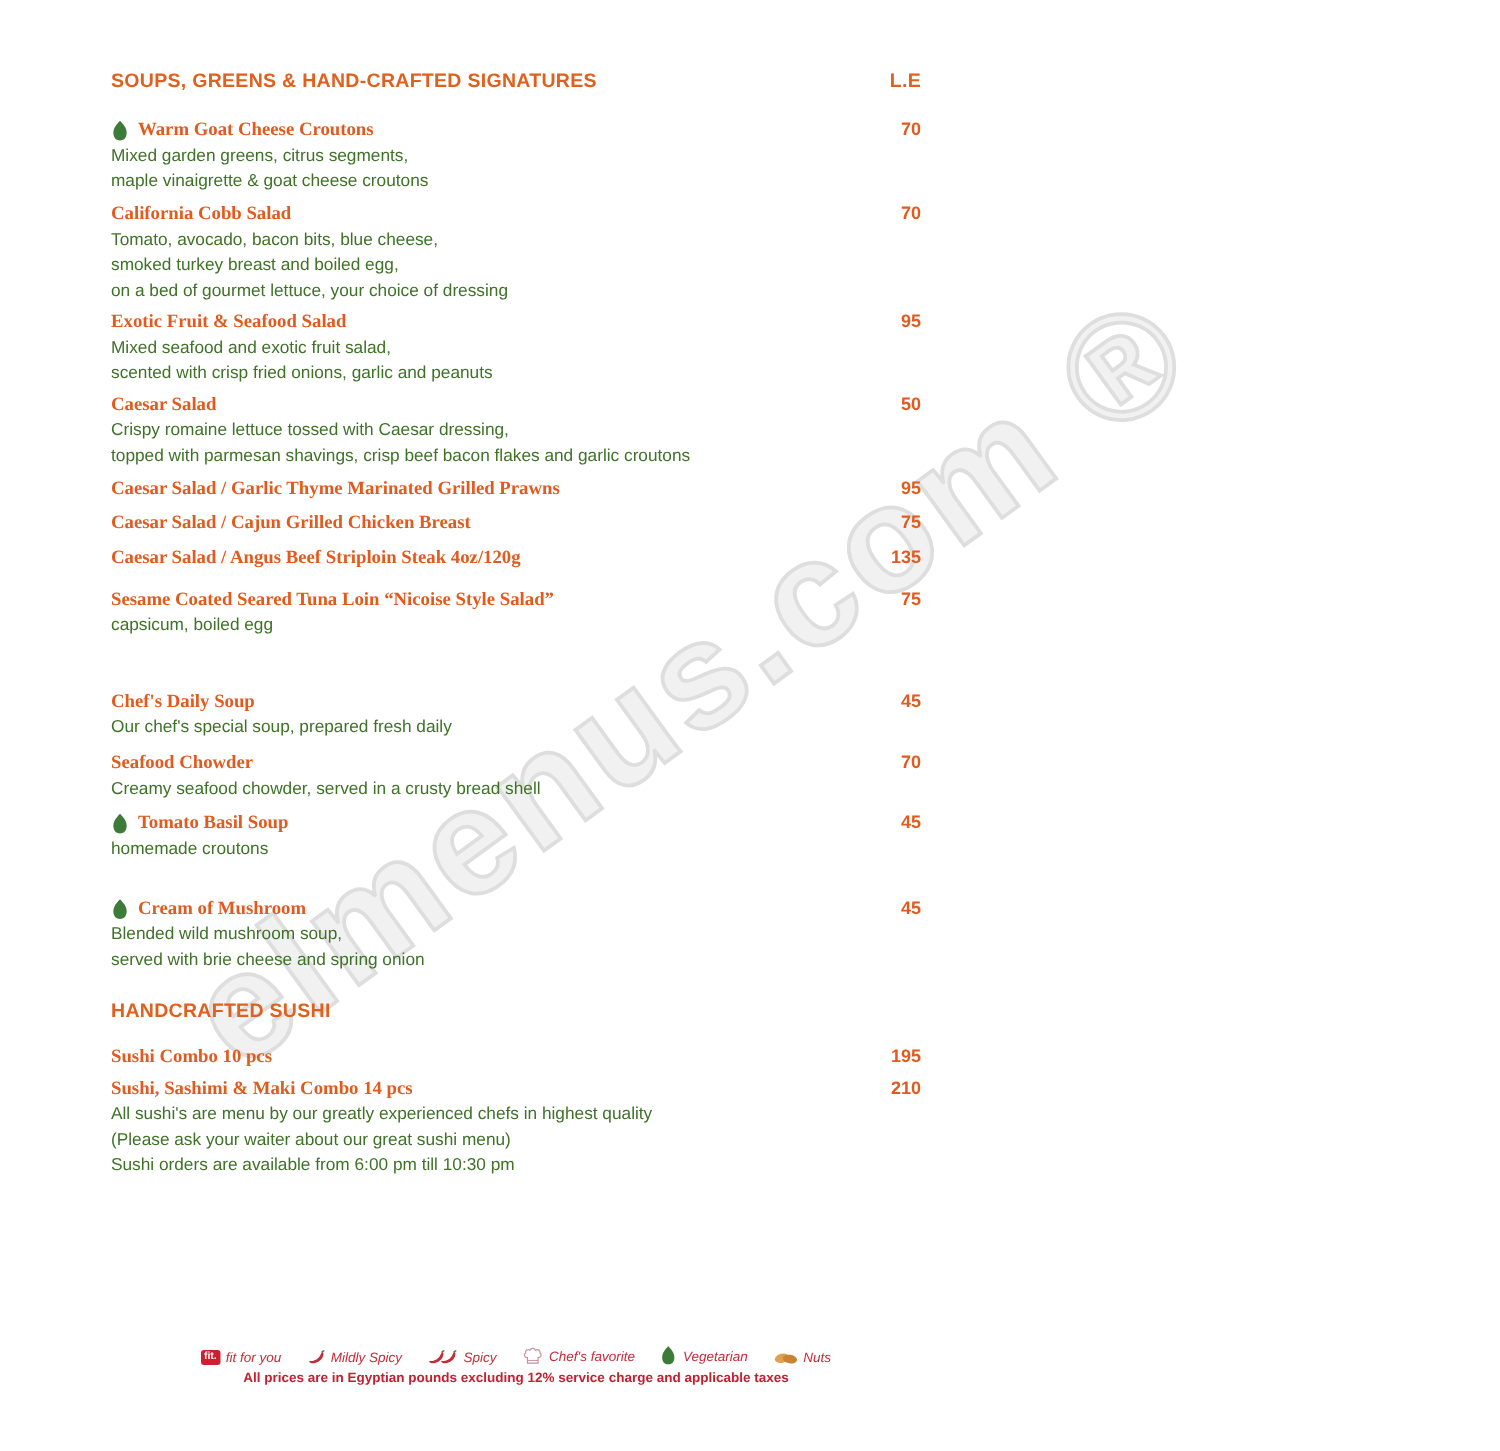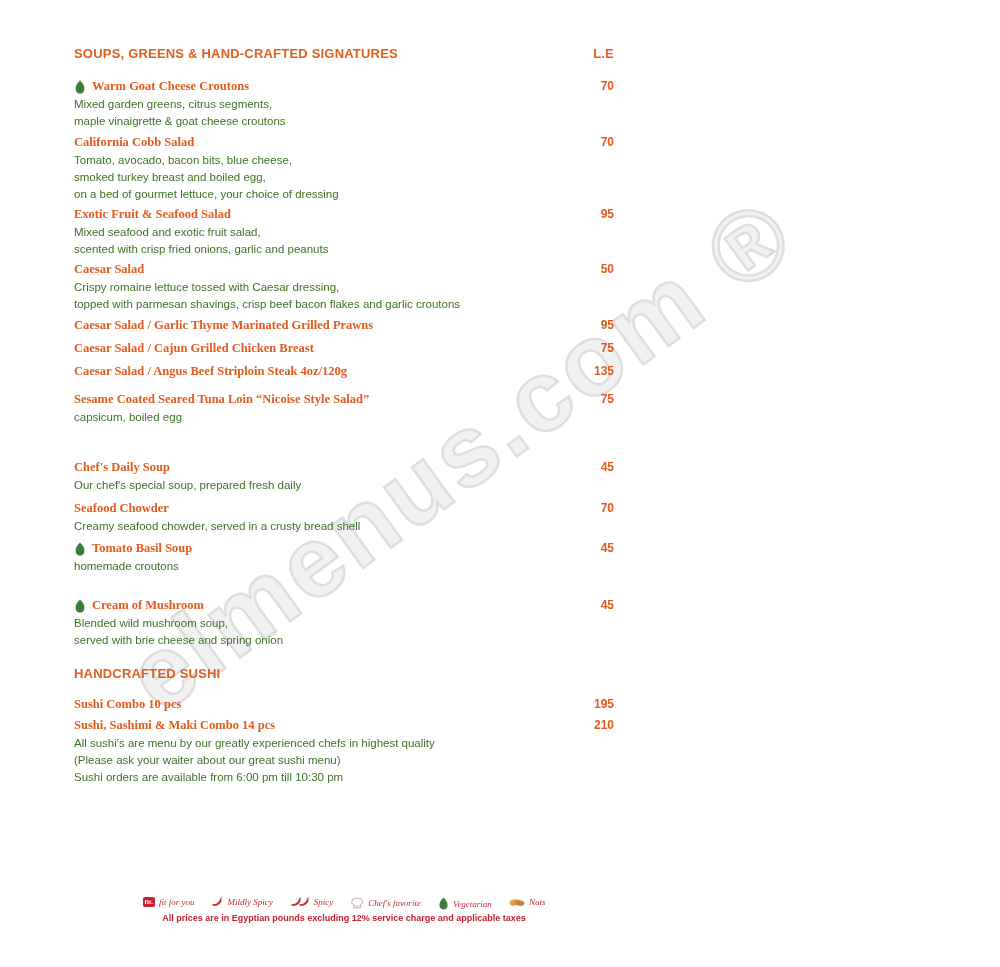--- a/index.html
+++ b/index.html
@@ -20,21 +20,21 @@
   }
   .item { position:absolute; left:74px; width:540px; z-index:1; }
   .row { display:flex; align-items:center; line-height:15px; }
   .title { flex:1; color:#e25a1d; font-weight:bold; font-size:12.5px;font-family:Liberation Serif, serif; }
   .price { color:#e25a1d; font-weight:bold; font-size:12px; text-align:right; min-width:40px; }
   .desc { color:#3e7227; font-size:11.5px; line-height:17px; }
   .row + .desc { margin-top:2px; }
   .leaf-badge { display:inline-flex; width:12px; height:14px; margin-right:6px; flex:0 0 auto; }
   .legend {
     position:absolute; left:74px; top:897px; width:540px; z-index:1;
-    display:flex; justify-content:center; align-items:flex-start; gap:17px;font-family:Liberation Serif, serif;
+    display:flex; justify-content:center; align-items:flex-end; gap:17px;
   }
   .legend-item { display:flex; align-items:center; gap:4px; }
   .legend-label { color:#c62a39; font-size:9px; font-style:italic; white-space:nowrap; }
   .fit-badge {
     display:inline-block; background:#cc2030; color:#ffffff; font-size:7px; font-weight:bold;
     font-style:normal; padding:1px 2px; border-radius:2px; line-height:8px;
   }
   .note {
     position:absolute; left:74px; top:913px; width:540px; z-index:1;
     text-align:center; color:#c41f2e; font-size:9px; font-weight:bold;

